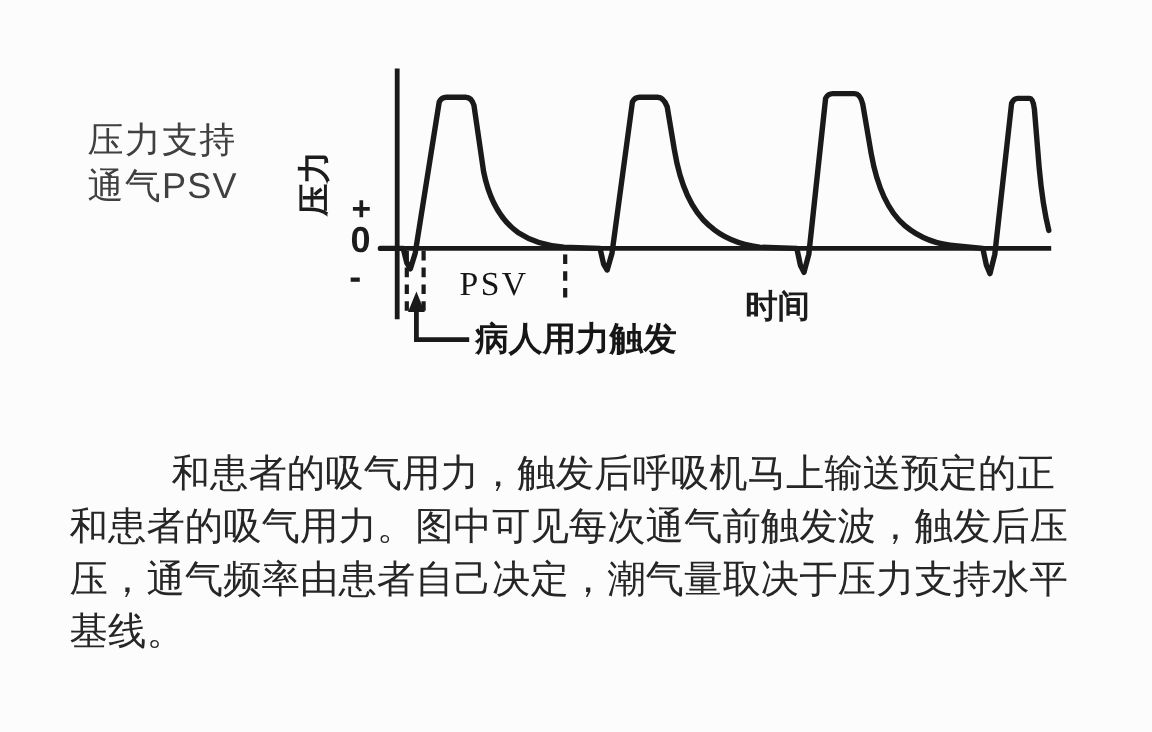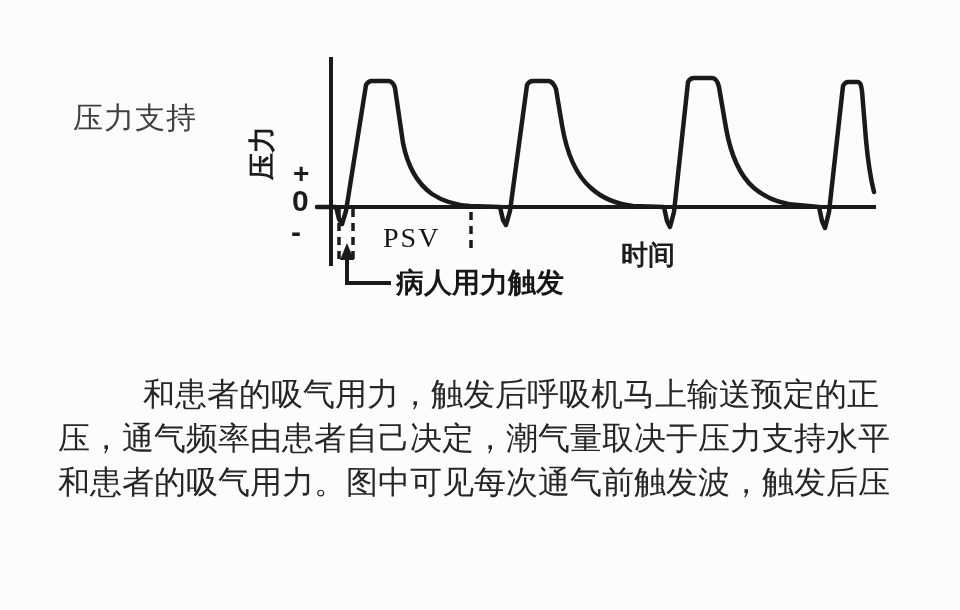--- a/index.html
+++ b/index.html
@@ -43,20 +43,21 @@
     font-size:32px;line-height:44px;color:#262626;
   }
   .caption .cap-line{white-space:nowrap;}
   .caption .cap-line.indent{text-indent:85px;}
 </style>
 </head>
 <body>
 
 <div class="abs figure-title">
   <div>压力支持</div>
+  <div>通气PSV</div>
 </div>
 
 <svg class="abs diagram-svg" viewBox="0 0 960 340" xmlns="http://www.w3.org/2000/svg">
 
   <path d="M331 57 L331 266" fill="none" stroke="#1a1a1a" stroke-width="4"></path>
 
   <path d="M316 207 L876 207" fill="none" stroke="#1a1a1a" stroke-width="4"></path>
 
   <path d="M317 207 L336 207 L339 219 L342 224 L346 211
            L366 85 Q368 81 372 81 L388 81 Q393 81 395 88 L403 143
@@ -84,15 +85,16 @@
 <div class="abs tick plus-sign">+</div>
 <div class="abs tick zero-tick">0</div>
 <div class="abs tick minus-sign">-</div>
 
 <div class="abs psv-label">PSV</div>
 <div class="abs time-label">时间</div>
 <div class="abs trigger-label">病人用力触发</div>
 
 <div class="abs caption">
   <div class="cap-line indent">和患者的吸气用力，触发后呼吸机马上输送预定的正</div>
+  <div class="cap-line">和患者的吸气用力。图中可见每次通气前触发波，触发后压</div>
   <div class="cap-line">压，通气频率由患者自己决定，潮气量取决于压力支持水平</div>
-  <div class="cap-line">和患者的吸气用力。图中可见每次通气前触发波，触发后压</div>
+  <div class="cap-line">基线。</div>
 </div>
 
 </body></html>

